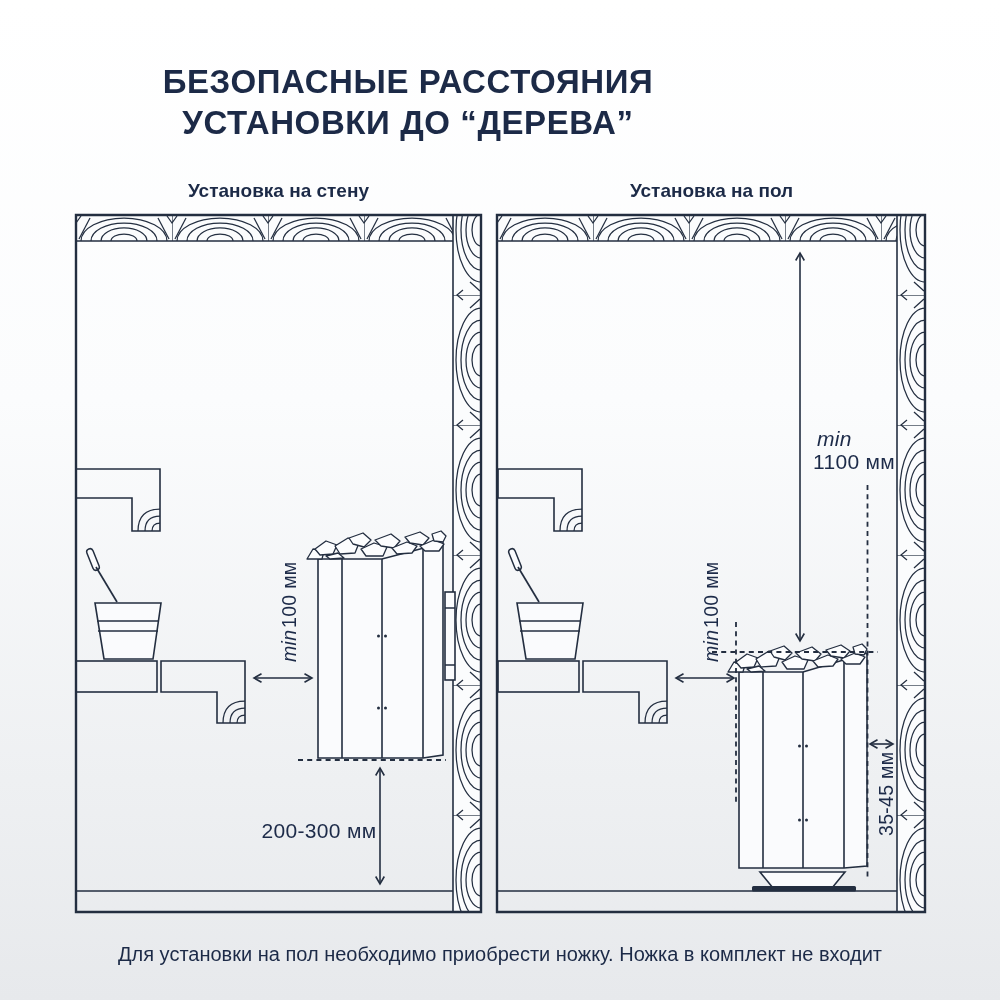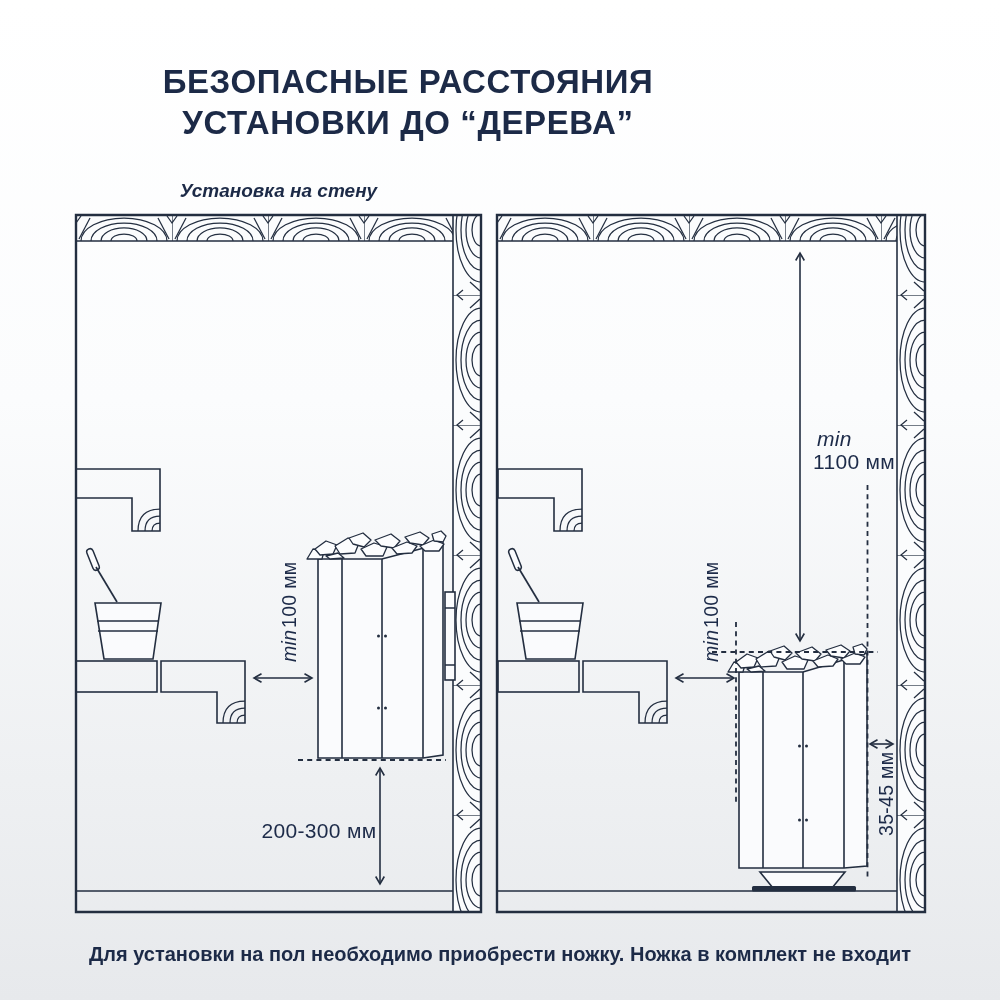--- a/index.html
+++ b/index.html
@@ -4,25 +4,25 @@
 <style>
   html,body{margin:0;padding:0;}
   .stage{
     position:relative;width:1000px;height:1000px;overflow:hidden;
     background:linear-gradient(180deg,#ffffff 0%,#fbfcfd 40%,#eef0f2 78%,#e7e9ec 100%);
     font-family:"Liberation Sans", sans-serif;color:#1d2b49;
   }
   .title{position:absolute;top:61px;left:0;width:816px;text-align:center;
     font-size:33px;line-height:41px;font-weight:800;letter-spacing:.6px;color:#1c2a47;}
   .panel-label{position:absolute;top:180px;text-align:center;
-    font-size:19px;font-weight:700;font-style:italic;color:#1c2a47;}
+    font-size:19px;font-weight:700;color:#1c2a47;}
   .panel-label.left{left:76px;width:405px;}
   .panel-label.right{left:497px;width:429px;}
   .footnote{position:absolute;top:943px;left:0;width:1000px;text-align:center;
-    font-size:20px;font-weight:700;color:#1c2a47;}
+    font-size:20px;font-weight:400;color:#1c2a47;}
   svg{position:absolute;left:0;top:0;}
   .ln{stroke:#232e40;fill:none;stroke-width:1.6;}
   .ln2{stroke:#232e40;fill:none;stroke-width:2.4;}
   .tex{stroke:#232e40;fill:none;stroke-width:1.25;}
   .fillw{fill:#fafbfd;}
   .dash{stroke:#232e40;fill:none;stroke-width:1.8;stroke-dasharray:5 4.2;}
   .arrow{stroke:#232e40;fill:none;stroke-width:1.6;}
   .dot{fill:#232e40;}
   .dim{font-family:"Liberation Sans",sans-serif;font-size:21px;fill:#1d2b49;letter-spacing:.3px;}
   .dimr{font-family:"Liberation Sans",sans-serif;font-size:19.5px;fill:#1d2b49;letter-spacing:.3px;}
@@ -32,20 +32,21 @@
 <body>
 
 <div class="stage">
 
   <div class="title">
     <div>БЕЗОПАСНЫЕ РАССТОЯНИЯ</div>
     <div>УСТАНОВКИ ДО “ДЕРЕВА”</div>
   </div>
 
   <div class="panel-label left">Установка на стену</div>
+  <div class="panel-label right">Установка на пол</div>
 
   <svg width="1000" height="1000" viewBox="0 0 1000 1000">
     <defs>
       <marker id="ah" markerUnits="userSpaceOnUse" markerWidth="12" markerHeight="13" viewBox="-2 -6.5 12 13" refX="7.5" refY="0" orient="auto-start-reverse">
         <path d="M0,-4.3 L7.5,0 L0,4.3" fill="none" stroke="#232e40" stroke-width="1.6"></path>
       </marker>
 
       <g id="ceilTile">
         <rect x="0" y="0" width="96" height="26" fill="#fbfcfd"></rect>
         <path class="tex" d="M0,0 V26"></path>

